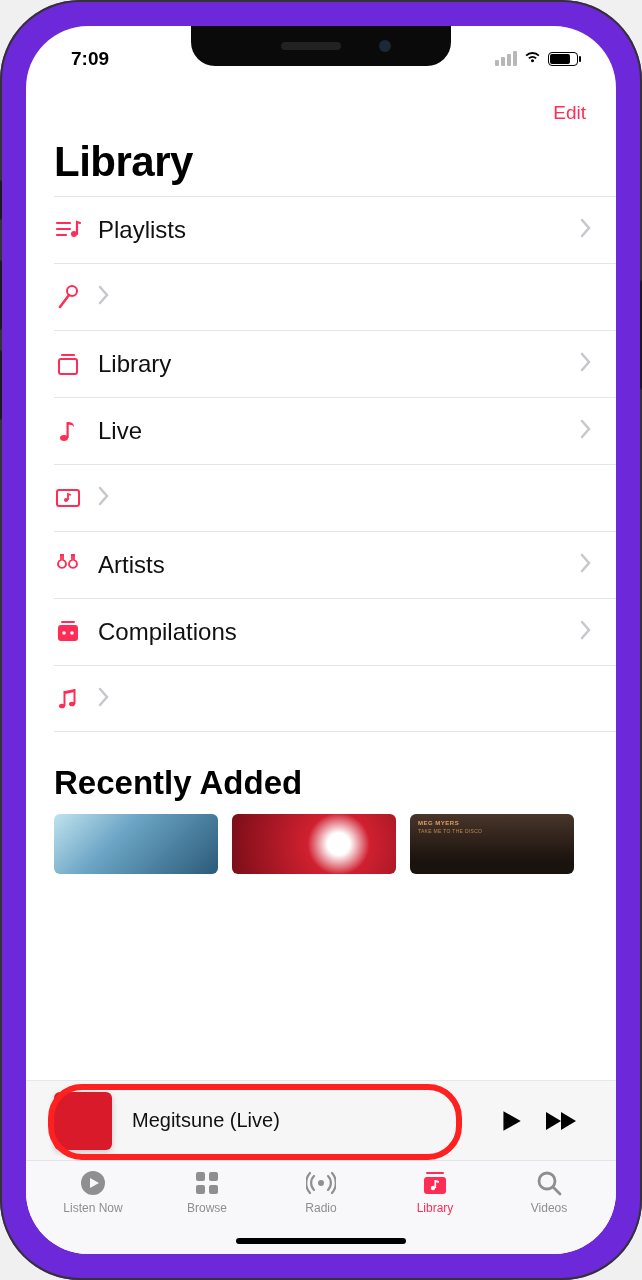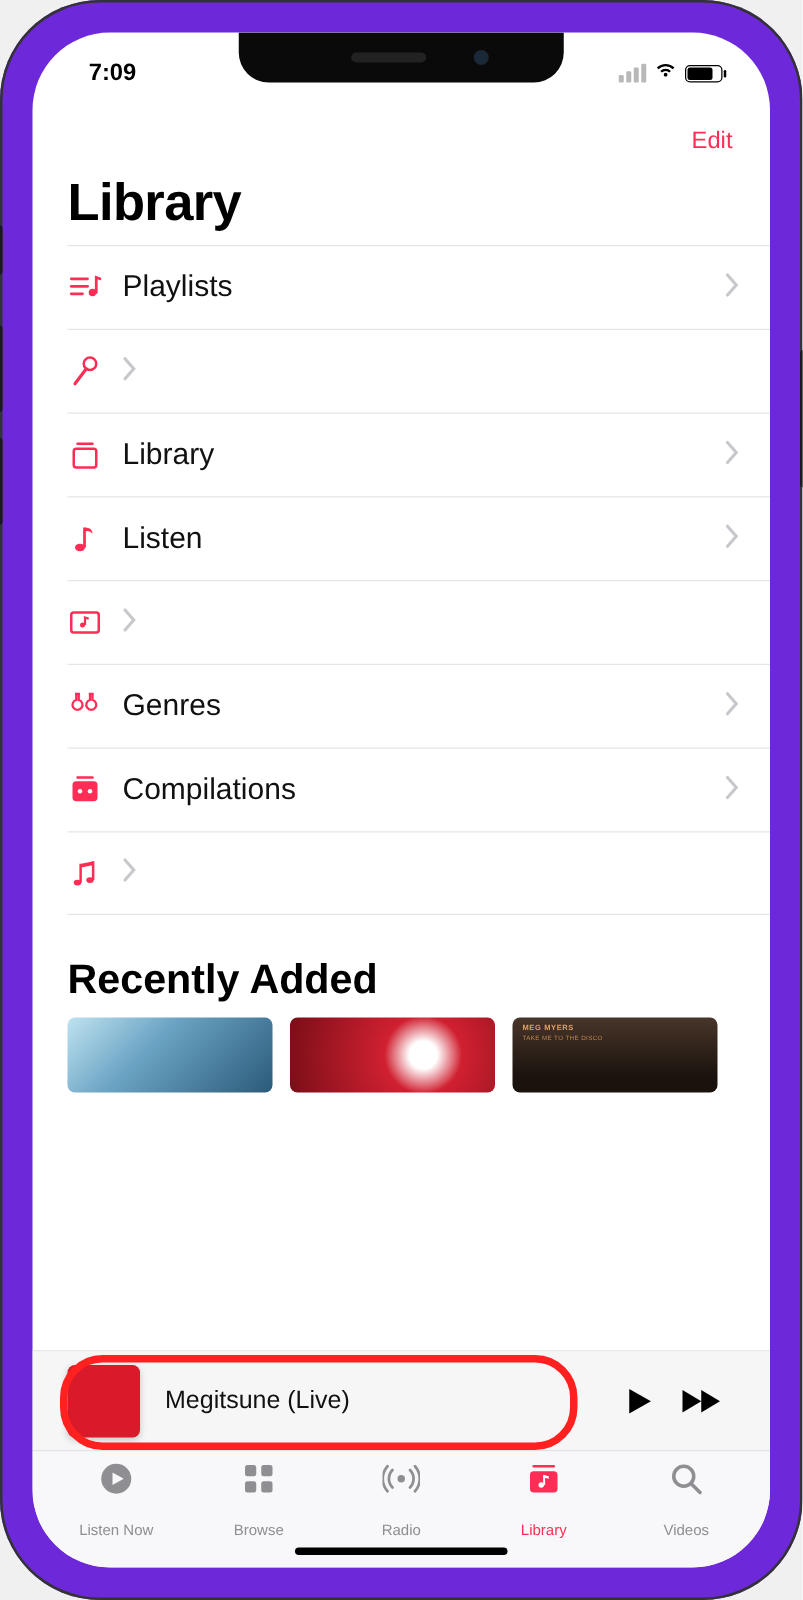--- a/index.html
+++ b/index.html
@@ -140,21 +140,21 @@
   bottom: 0; left: 0; right: 0;
   height: 94px;
   background: rgba(248,248,250,0.96);
   border-top: 1px solid rgba(0,0,0,0.08);
   display: flex;
   justify-content: space-around;
   align-items: flex-start;
   padding: 8px 10px 0;
   z-index: 30;
 }
-.tab { display: flex; flex-direction: column; align-items: center; gap: 17px; width: 20%; background:none; border:none; }
+.tab { display: flex; flex-direction: column; align-items: center; gap: 1px; width: 20%; background:none; border:none; }
 .tab .tlabel { font-size: 12px; color: #8e8e93; }
 .tab svg { width: 30px; height: 28px; }
 .tab.inactive { color: #8e8e93; }
 .tab.active { color: #ff2d55; }
 .tab.active .tlabel { color: #ff2d55; }
 
 .home-indicator {
   position: absolute;
   bottom: 10px;
   left: 50%;
@@ -251,21 +251,21 @@
         </div>
 
         <div class="list-item">
           <span class="li-icon">
             <svg viewBox="0 0 28 28" fill="#ff2d55">
                 <ellipse cx="10" cy="21" rx="4" ry="3"></ellipse>
                 <rect x="12.5" y="5" width="2.2" height="16"></rect>
                 <path d="M14 5 q6 0 6 5 q-2 -3 -6 -2 Z"></path>
               </svg>
           </span>
-          <span class="li-label">Listen</span>
+          <span class="li-label">Live</span>
           <span class="chevron"><svg viewBox="0 0 12 20" fill="none" stroke="currentColor" stroke-width="2.5" stroke-linecap="round">
                 <polyline points="2,2 9,10 2,18"></polyline>
               </svg></span>
         </div>
 
         <div class="list-item">
           <span class="li-icon">
             <svg viewBox="0 0 28 28" fill="none" stroke="#ff2d55" stroke-width="2">
                 <rect x="3" y="6" width="22" height="16" rx="2"></rect>
                 <circle cx="12" cy="16" r="2" fill="#ff2d55" stroke="none"></circle>
@@ -277,21 +277,21 @@
               </svg></span>
         </div>
 
         <div class="list-item">
           <span class="li-icon">
             <svg viewBox="0 0 28 28" fill="none" stroke="#ff2d55" stroke-width="1.8">
                 <path d="M7 4 v5 a4 4 0 1 0 2 0 V4 M6 4h4"></path>
                 <path d="M18 4 v5 a4 4 0 1 0 2 0 V4 M17 4h4"></path>
               </svg>
           </span>
-          <span class="li-label">Genres</span>
+          <span class="li-label">Artists</span>
           <span class="chevron"><svg viewBox="0 0 12 20" fill="none" stroke="currentColor" stroke-width="2.5" stroke-linecap="round">
                 <polyline points="2,2 9,10 2,18"></polyline>
               </svg></span>
         </div>
 
         <div class="list-item">
           <span class="li-icon">
             <svg viewBox="0 0 28 28" fill="#ff2d55">
                 <rect x="4" y="7" width="20" height="16" rx="3"></rect>
                 <circle cx="10" cy="15" r="1.8" fill="#fff"></circle>

